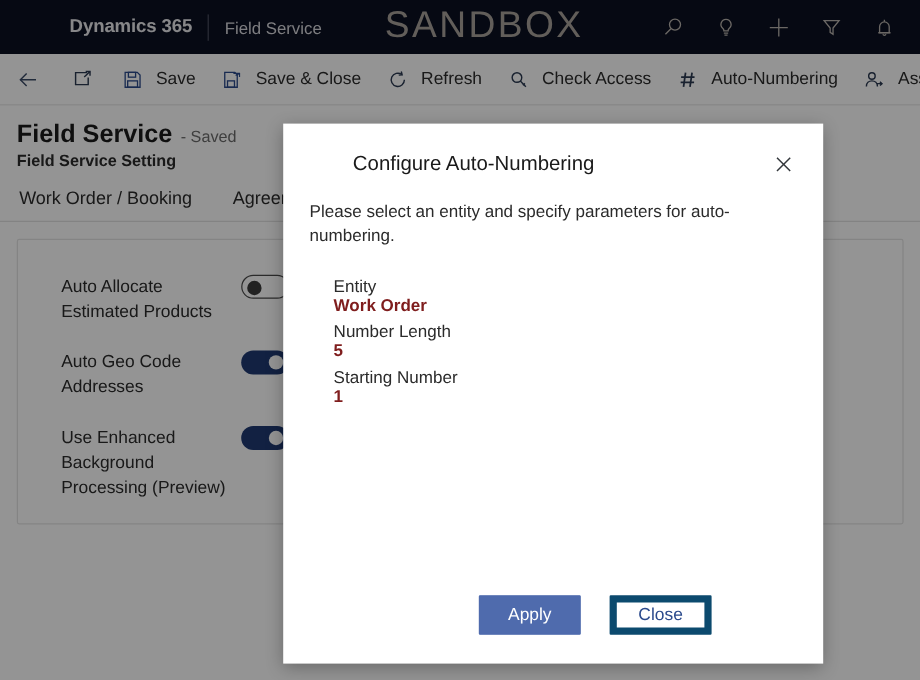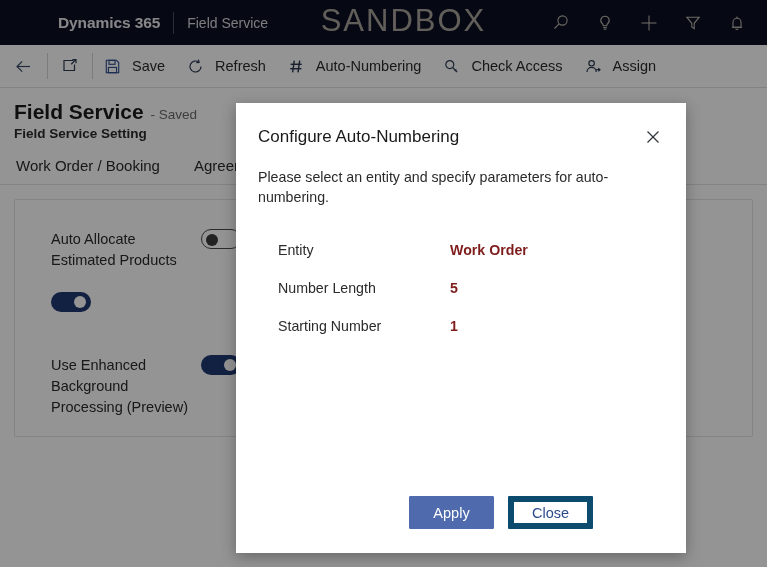--- a/index.html
+++ b/index.html
@@ -227,62 +227,63 @@
   .dlg-header {
     display: flex;
     align-items: flex-start;
     justify-content: space-between;
     padding: 24px 20px 0 22px;
   }
   .dlg-title {
     font-size: 17px;
     color: #1a1a1a;
     font-weight: normal;
+    margin-left: 36px;
   }
   .dlg-close {
     width: 26px; height: 26px;
     display: flex;
     align-items: center;
     justify-content: center;
     cursor: pointer;
     margin-top: -3px;
   }
   .dlg-desc {
     padding: 17px 44px 0 22px;
     font-size: 14.2px;
     color: #2b2b2b;
     line-height: 20px;
   }
   .dlg-fields {
     padding: 24px 0 0 42px;
   }
   .dlg-field {
     display: flex;
-    align-items: center;
     height: 38px;
+    flex-direction: column;
   }
   .dlg-field-label {
     width: 172px;
     font-size: 14.2px;
     color: #2b2b2b;
   }
   .dlg-field-value {
     font-size: 14.2px;
     color: #7f1d1d;
     font-weight: bold;
     cursor: pointer;
   }
   .dlg-footer {
     position: absolute;
     bottom: 0; left: 0;
     width: 378px;
     padding: 0 21px 24px 0;
     display: flex;
     justify-content: flex-end;
-    gap: 14px;
+    gap: 24px;
   }
   .btn {
     height: 33px;
     min-width: 85px;
     font-size: 14.5px;
     display: flex;
     align-items: center;
     justify-content: center;
     cursor: pointer;
     border-radius: 1px;
@@ -375,52 +376,63 @@
       <span class="cmd-icon">
         <svg width="17" height="17" viewBox="0 0 17 17" fill="none" stroke="#2b4a8c" stroke-width="1.1">
           <path d="M2.3 2.3h10.1l2.3 2.3v10.1H2.3z"></path>
           <rect x="5" y="2.3" width="6" height="4"></rect>
           <rect x="4.4" y="9.4" width="8.2" height="5.3"></rect>
         </svg>
       </span>
       <span>Save</span>
     </div>
 
+    <div class="cmd-btn">
+      <span class="cmd-icon">
+        <svg width="17" height="17" viewBox="0 0 17 17" fill="none" stroke="#2b4a8c" stroke-width="1.1">
+          <path d="M2.3 2.3h8.4l2 2v10.4H2.3z"></path>
+          <rect x="4.6" y="9.4" width="5.8" height="5.3"></rect>
+          <polyline points="9.5,3.2 14.6,3.2 14.6,6.2" stroke-width="1"></polyline>
+          <line x1="11.4" y1="4.9" x2="14.6" y2="3.2" stroke-width="1"></line>
+        </svg>
+      </span>
+      <span>Save &amp; Close</span>
+    </div>
 
     <div class="cmd-btn">
       <span class="cmd-icon">
         <svg width="17" height="17" viewBox="0 0 17 17" fill="none" stroke="#2b3a52" stroke-width="1.2">
           <path d="M14 8.5a5.5 5.5 0 1 1-2.2-4.4"></path>
           <polyline points="11.4,1.6 12.1,4.4 9.3,4.6"></polyline>
         </svg>
       </span>
       <span>Refresh</span>
+    </div>
+
+    <div class="cmd-btn">
+      <span class="cmd-icon">
+        <svg width="17" height="17" viewBox="0 0 17 17" fill="none" stroke="#2b3a52" stroke-width="1.2">
+          <circle cx="6.8" cy="6.6" r="4"></circle>
+          <line x1="9.6" y1="9.5" x2="14.2" y2="14.2"></line>
+          <line x1="11.8" y1="13" x2="13.4" y2="11.5"></line>
+        </svg>
+      </span>
+      <span>Check Access</span>
     </div>
 
     <div class="cmd-btn">
       <span class="cmd-icon">
         <svg width="17" height="17" viewBox="0 0 17 17" fill="none" stroke="#2b3a52" stroke-width="1.45">
           <line x1="6.3" y1="2.6" x2="4.6" y2="14.4"></line>
           <line x1="11.7" y1="2.6" x2="10" y2="14.4"></line>
           <line x1="2.6" y1="6.3" x2="13.8" y2="6.3"></line>
           <line x1="2.2" y1="10.7" x2="13.4" y2="10.7"></line>
         </svg>
       </span>
       <span>Auto-Numbering</span>
-    </div>
-
-    <div class="cmd-btn">
-      <span class="cmd-icon">
-        <svg width="17" height="17" viewBox="0 0 17 17" fill="none" stroke="#2b3a52" stroke-width="1.2">
-          <circle cx="6.8" cy="6.6" r="4"></circle>
-          <line x1="9.6" y1="9.5" x2="14.2" y2="14.2"></line>
-          <line x1="11.8" y1="13" x2="13.4" y2="11.5"></line>
-        </svg>
-      </span>
-      <span>Check Access</span>
     </div>
 
     <div class="cmd-btn">
       <span class="cmd-icon">
         <svg width="17" height="17" viewBox="0 0 17 17" fill="none" stroke="#2b3a52" stroke-width="1.2">
           <circle cx="6.6" cy="5.3" r="2.7"></circle>
           <path d="M2 14c0-2.8 2.1-4.6 4.6-4.6s4.6 1.8 4.6 4.6"></path>
           <line x1="10.8" y1="11.7" x2="15" y2="11.7"></line>
           <polyline points="13.3,10.1 15,11.7 13.3,13.3"></polyline>
         </svg>
@@ -448,20 +460,21 @@
         <div class="setting-label">Auto Allocate Estimated Products</div>
         <div class="toggle-wrap">
           <div class="toggle off">
             <div class="knob"></div>
           </div>
         </div>
         <div class="setting-value">Yes</div>
       </div>
 
       <div class="setting-row" style="top: 92px;">
+        <div class="setting-label">Auto Geo Code Addresses</div>
         <div class="toggle-wrap">
           <div class="toggle on">
             <div class="knob"></div>
           </div>
         </div>
         <div class="setting-value bold">/Standard</div>
       </div>
 
       <div class="setting-row" style="top: 155px;">
         <div class="setting-label">Use Enhanced Background Processing (Preview)</div>

